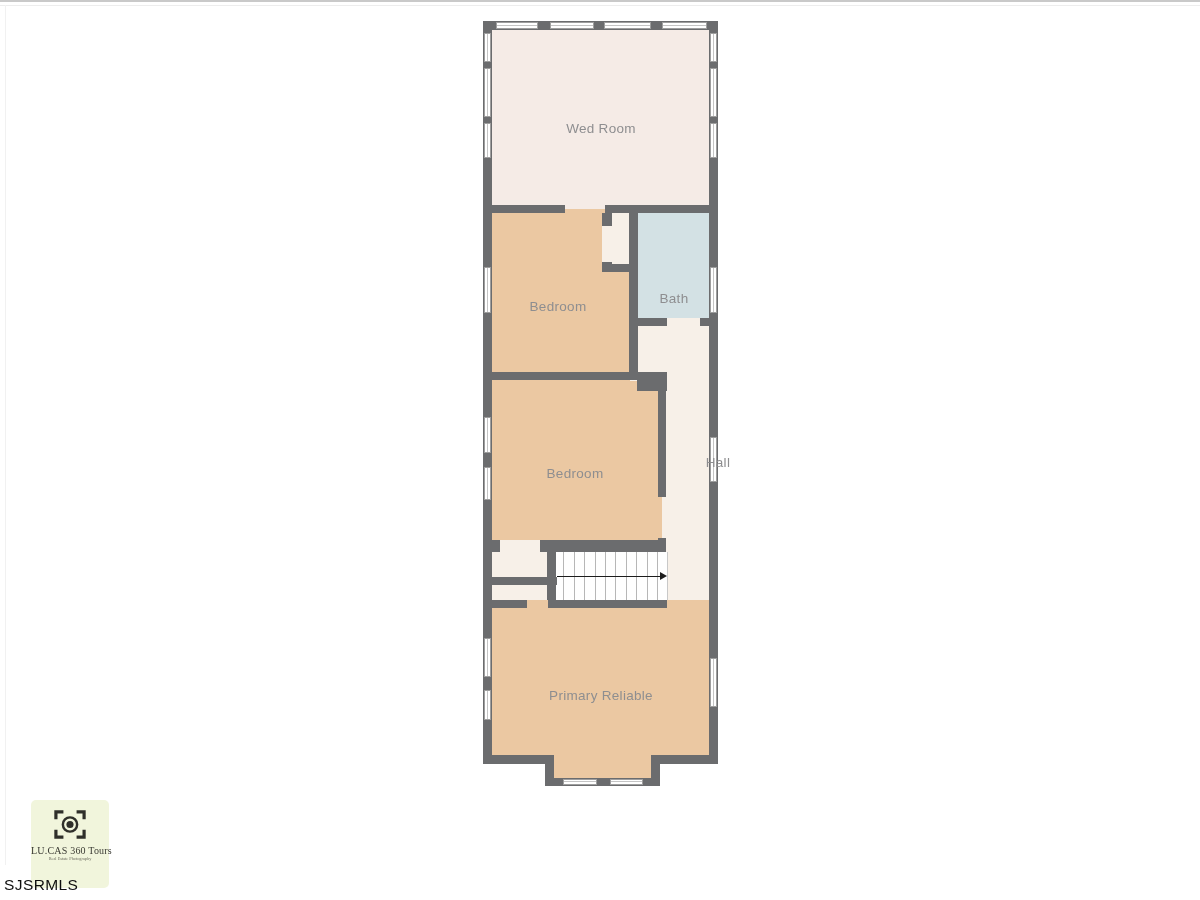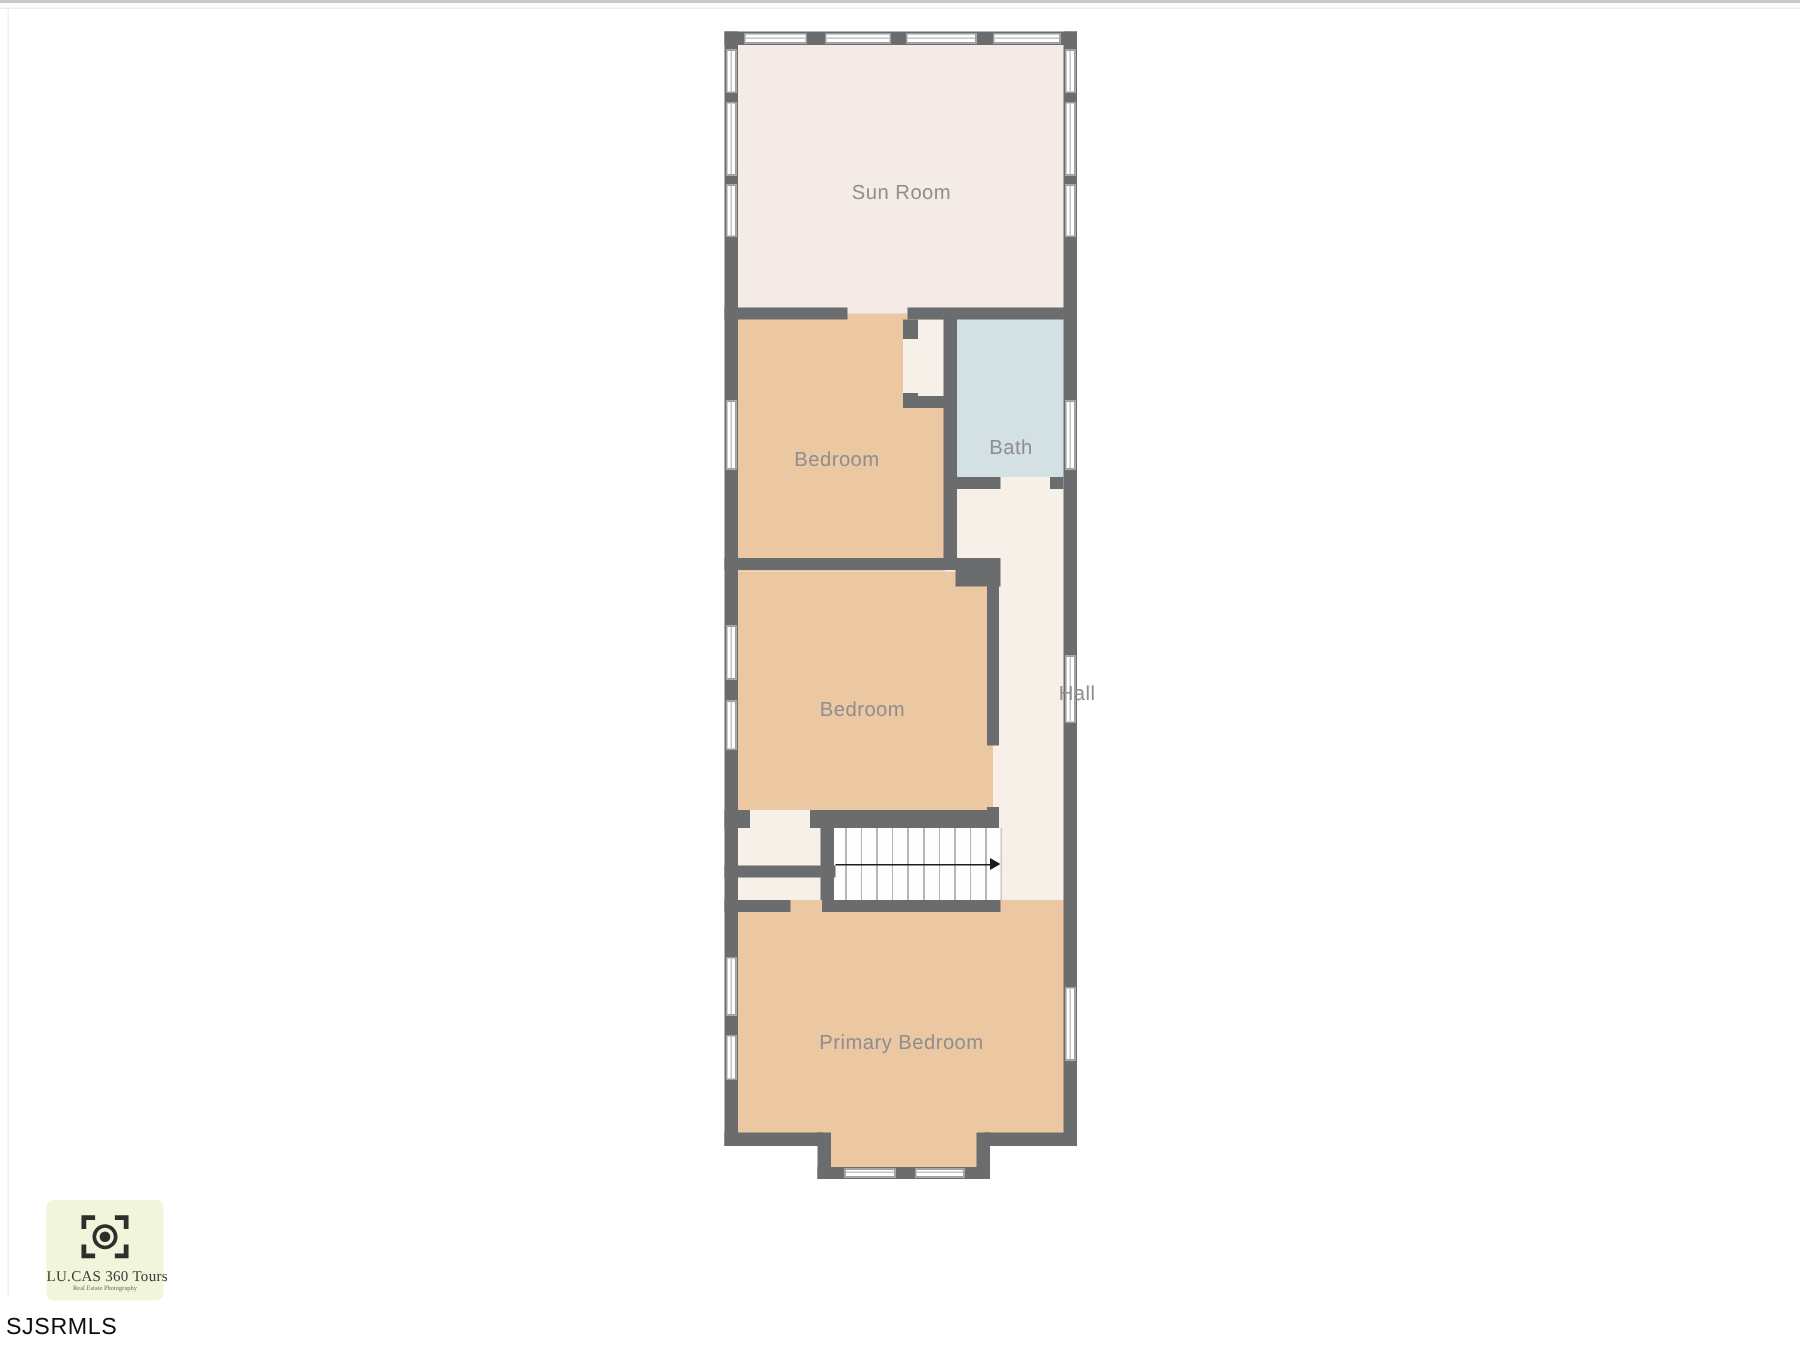--- a/index.html
+++ b/index.html
@@ -32,21 +32,21 @@
     border-right:1px solid #c8c8c8;
   }
   .stair-arrow { position:absolute; left:557px; top:576px; width:104px; height:1px; background:#1c1c1c; }
   .stair-arrow::after {
     content:""; position:absolute; right:-6px; top:-4px;
     border-left:7px solid #1c1c1c; border-top:4.5px solid transparent; border-bottom:4.5px solid transparent;
   }
 
   
   .logo-box {
-    position:absolute; left:31px; top:800px; width:78px; height:67px;
+    position:absolute; left:31px; top:800px; width:78px; height:88px;
     background:#f1f5dc; border-radius:5px; text-align:center;
   }
   .logo-icon { margin-top:9px; }
   .logo-title {
     font-family:"Liberation Serif", serif; font-size:10px; color:#3a3a33;
     margin-top:1px; white-space:nowrap; letter-spacing:.2px;
   }
   .logo-sub {
     font-family:"Liberation Serif", serif; font-size:6px; color:#6d6d60;
     transform:scale(.72); transform-origin:center top; white-space:nowrap;
@@ -131,26 +131,26 @@
 
   <div class="win win-v" style="left:484px;top:638px;width:7px;height:39px;"></div>
   <div class="win win-v" style="left:484px;top:690px;width:7px;height:30px;"></div>
   <div class="win win-v" style="left:710px;top:658px;width:7px;height:49px;"></div>
 
   <div class="win win-h" style="left:563px;top:779px;width:34px;height:6px;"></div>
   <div class="win win-h" style="left:610px;top:779px;width:33px;height:6px;"></div>
 
   <div class="stair-arrow"></div>
 
-  <div class="room-label" style="left:601px;top:128px;">Sun Room</div>
+  <div class="room-label" style="left:601px;top:128px;">Wed Room</div>
   <div class="room-label" style="left:558px;top:306px;">Bedroom</div>
   <div class="room-label" style="left:674px;top:298px;">Bath</div>
   <div class="room-label" style="left:575px;top:473px;">Bedroom</div>
   <div class="room-label" style="left:718px;top:462px;text-align:right;">Hall</div>
-  <div class="room-label" style="left:601px;top:695px;">Primary Bedroom</div>
+  <div class="room-label" style="left:601px;top:695px;">Primary Reliable</div>
 
   <div class="logo-box">
     <div class="logo-icon">
       <svg width="34" height="31" viewBox="0 0 36 33">
         <g stroke="#2f2f2a" stroke-width="3.4" fill="none">
           <path d="M3 11 L3 3 L11 3"></path>
           <path d="M25 3 L33 3 L33 11"></path>
           <path d="M33 22 L33 30 L25 30"></path>
           <path d="M11 30 L3 30 L3 22"></path>
           <circle cx="18" cy="16.5" r="7.6" stroke-width="2.6"></circle>

